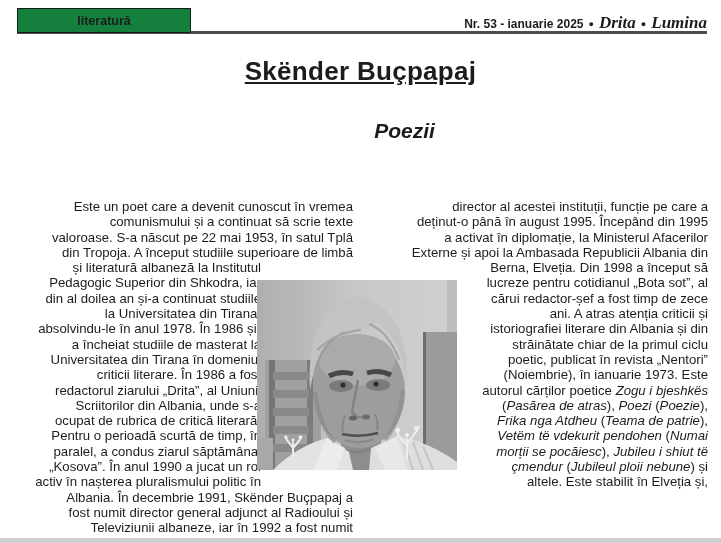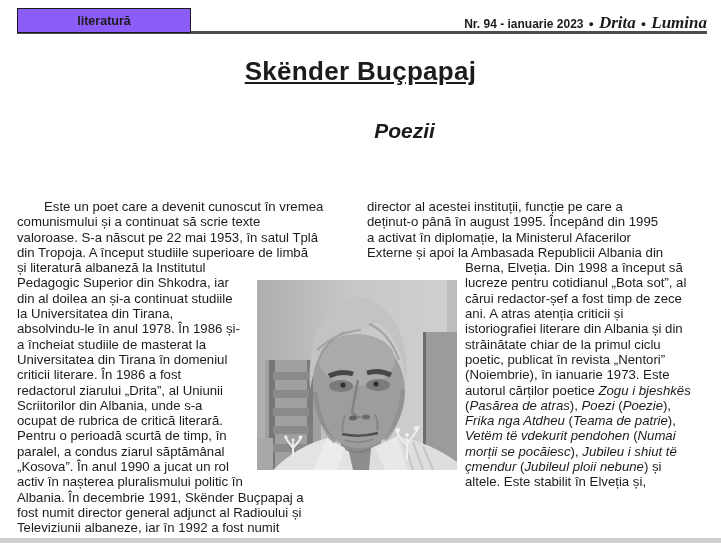--- a/index.html
+++ b/index.html
@@ -3,34 +3,34 @@
 <meta charset="utf-8">
 <style>
   html,body { margin:0; padding:0; background:#ffffff; }
   .page {
     position:relative; width:721px; height:543px; background:#ffffff;
     font-family:"Liberation Sans","DejaVu Sans",sans-serif; color:#1c1c1c; overflow:hidden;
   }
   
   .tab {
     position:absolute; left:17px; top:8px; width:172px; height:23px;
-    background:#8b5cf6; border:1.5px solid #1a1a1a; z-index:2;
+    background:#15803d; border:1.5px solid #1a1a1a; z-index:2;
     display:flex; align-items:center; justify-content:center;
     font-weight:bold; font-size:12.5px;
   }
   .rule { position:absolute; left:17px; top:31px; width:690px; height:3px; background:#4d4d4d; }
   .issue-line { position:absolute; right:14px; top:13px; font-weight:bold; font-size:12px; white-space:nowrap; }
   .issue-line .dot { font-size:9px; margin:0 5px; position:relative; top:-1px; }
   .issue-line .journal { font-family:"Liberation Serif","DejaVu Serif",serif; font-style:italic; font-weight:bold; font-size:17px; }
   
   .title { position:absolute; left:0; top:56px; width:721px; margin:0; text-align:center; font-size:26px; font-weight:bold; letter-spacing:0.3px;text-decoration:underline; }
   .subtitle { position:absolute; left:0; top:119px; width:721px; margin:0; text-align:center; font-size:21px; font-weight:bold; font-style:italic;padding-left:44px; }
   
   .columns { position:absolute; left:17px; top:199px; width:691px; display:flex; gap:14px; }
-  .col { margin:0; font-size:13.2px; line-height:15.3px; white-space:pre-line; text-align:left; }
+  .col { margin:0; font-size:13.2px; line-height:15.3px; white-space:pre-line; text-align:right; }
   .col-left { width:336px; text-indent:27px; }
   .col-right { width:341px; }
   .spacer { display:block; }
   .spacer-r { float:right; width:92px; height:222px; }
   .spacer-l { float:left; width:98px; height:222px; }
   .it { font-style:italic; }
   
   .photo { position:absolute; left:257px; top:280px; width:200px; height:190px; z-index:1; }
   .photo svg { display:block; }
   
@@ -38,21 +38,21 @@
 </style>
 </head>
 <body>
 
 <div class="page">
 
   <div class="tab">
       <span>literatură</span>
     </div>
   <div class="rule"></div>
-  <div class="issue-line"><span>Nr. 94 - ianuarie 2023</span><span class="dot">●</span><span class="journal">Drita</span><span class="dot">●</span><span class="journal">Lumina</span></div>
+  <div class="issue-line"><span>Nr. 53 - ianuarie 2025</span><span class="dot">●</span><span class="journal">Drita</span><span class="dot">●</span><span class="journal">Lumina</span></div>
 
   <h1 class="title">Skënder Buçpapaj</h1>
   <h2 class="subtitle">Poezii</h2>
 
   <main class="columns">
       <p class="col col-left"><span>Este un poet care a devenit cunoscut în vremea
 comunismului și a continuat să scrie texte
 valoroase. S-a născut pe 22 mai 1953, în satul Tplâ
 din Tropoja. A început studiile superioare de limbă
 </span><span class="spacer spacer-r"></span><span>și literatură albaneză la Institutul

